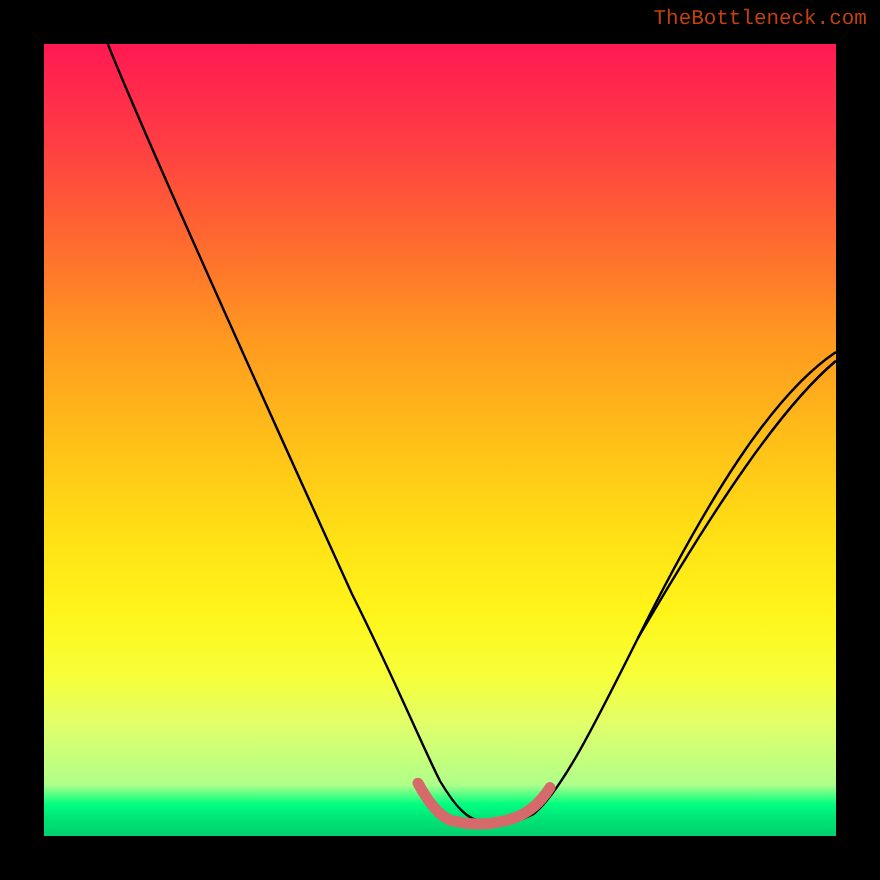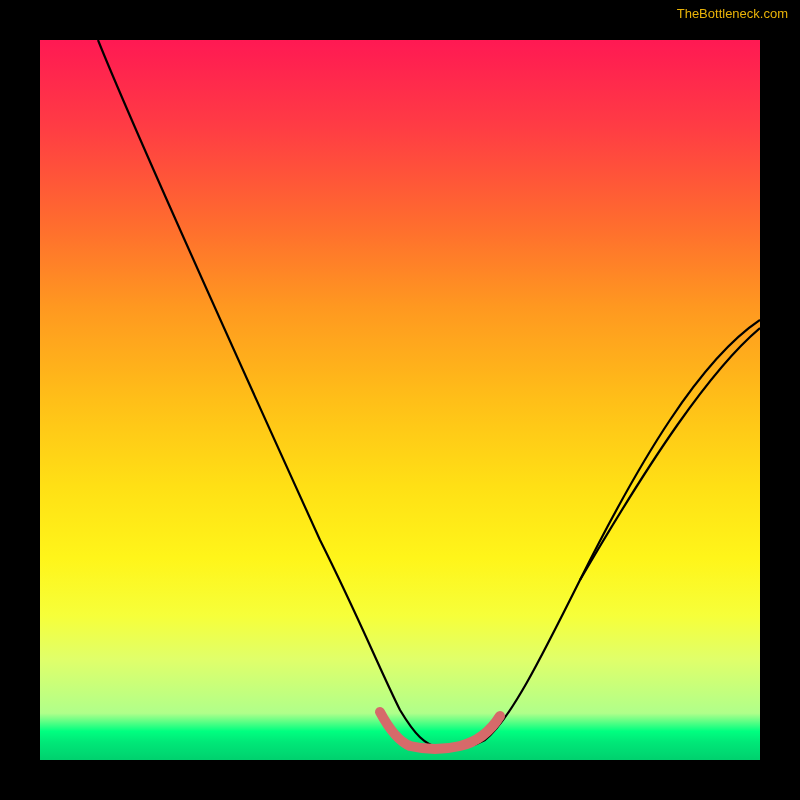--- a/index.html
+++ b/index.html
@@ -8,24 +8,25 @@
     width: 800px;
     height: 800px;
     background: #000;
     position: relative;
     font-family: Arial, sans-serif;
   }
   .watermark {
     position: absolute;
     top: 6px;
     right: 12px;
-    color: #eab308;
-    font-size: 13px;
+    color: #c2410c;
+    font-size: 19px;
     font-weight: 500;
     z-index: 10;
+    font-family: Liberation Mono, monospace;
   }
   .plot-area {
     position: absolute;
     left: 40px;
     top: 40px;
     width: 720px;
     height: 720px;
     overflow: hidden;
   }
   .gradient-bg {

